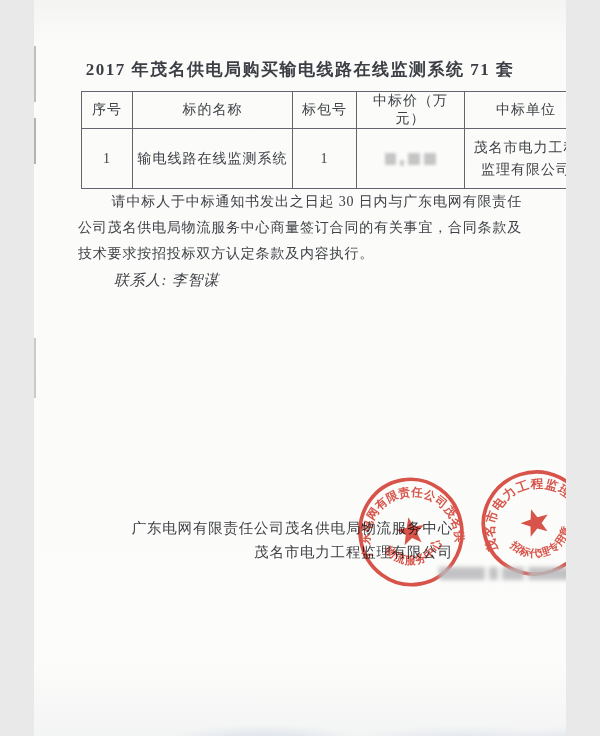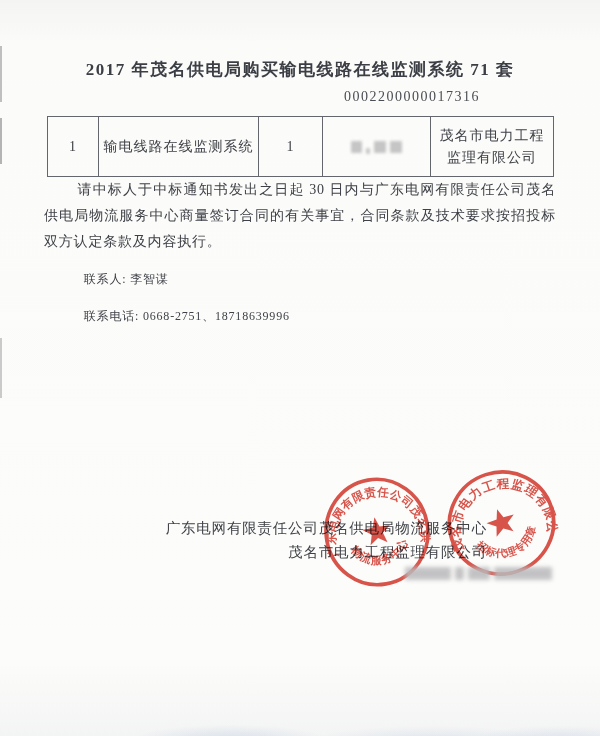--- a/index.html
+++ b/index.html
@@ -2,40 +2,40 @@
 <html><head>
 <meta charset="utf-8">
 <style>
   html,body{margin:0;padding:0;}
   body{
     background:#e9e9e9;
     font-family:"Liberation Serif","DejaVu Serif",serif;
   }
   .page{
     position:relative;
-    width:600px;height:736px;
+    width:532px;height:736px;
     margin:0 auto;
     overflow:hidden;
     color:#3e4147;
     background:
       radial-gradient(140px 22px at 230px 740px, rgba(196,208,226,.55), transparent 70%),
       radial-gradient(180px 26px at 430px 744px, rgba(200,211,228,.55), transparent 70%),
       radial-gradient(120px 18px at 560px 738px, rgba(204,214,230,.5), transparent 70%),
       linear-gradient(180deg,#f4f4f2 0%, #fbfbf9 6%, #fcfcfa 90%, #f3f4f4 100%);
   }
   .content{padding:58px 44px 0 44px;}
 
   .title{ text-align:center; font-size:17px; font-weight:700; letter-spacing:1.5px; color:#3b3e44; line-height:24px;}
   .title2{ text-align:center; font-size:17px; font-weight:700; letter-spacing:5px; color:#3b3e44; line-height:24px; margin-top:11px;}
   .notice-number{ text-align:right; padding-right:76px; font-size:14px; letter-spacing:1.5px; color:#4a4d53; margin-top:5px; line-height:20px;}
   .addressee{ font-size:14.5px; letter-spacing:.5px; margin-top:12px; line-height:22px;}
   .para{ font-size:14px; letter-spacing:.8px; line-height:26px; text-indent:2.4em; text-align:justify; margin:0;}
   .para1{ margin-top:5px;}
   .para2{ margin-top:0;}
-  .contact{ font-size:12px; letter-spacing:.8px; line-height:26px; text-indent:2.4em; margin:11px;}
+  .contact{ font-size:15px; letter-spacing:.8px; line-height:26px; text-indent:2.4em; margin:0;font-style:italic;}
 
   table.bid{ border-collapse:collapse; margin:9px 0 0 3px; table-layout:fixed; width:506px;}
   table.bid th, table.bid td{
     border:1px solid #63666c; font-weight:400;
     text-align:center; vertical-align:middle;
     font-size:14px; letter-spacing:1px; color:#3e4147; padding:0 4px;
     box-sizing:border-box;
   }
   table.bid th{ height:26px;}
   table.bid td{ height:60px; line-height:22px;}
@@ -68,54 +68,59 @@
 <div class="page">
 
   <div class="scan-artifact art1"></div>
   <div class="scan-artifact art2"></div>
   <div class="scan-artifact art3"></div>
 
   <div class="content">
 
     <div class="title">2017 年茂名供电局购买输电线路在线监测系统 71 套</div>
 
-    <div class="notice-number">0002200000017316</div>
 
 
 
     <table class="bid">
       <colgroup>
         <col class="col-seq">
           <col class="col-name">
           <col class="col-pkg">
           <col class="col-price">
           <col class="col-winner">
       </colgroup>
       <tbody>
+          <tr>
+        <th>序号</th>
+        <th>标的名称</th>
+        <th>标包号</th>
+        <th>中标价（万元）</th>
+        <th>中标单位</th>
+      </tr>
       <tr>
         <td>1</td>
         <td>输电线路在线监测系统</td>
         <td>1</td>
         <td>
           <span class="redaction price-redaction">
             <span class="rb rb1"></span>
                 <span class="rb rb2"></span>
                 <span class="rb rb3"></span>
                 <span class="rb rb4"></span>
           </span>
         </td>
         <td>茂名市电力工程监理有限公司</td>
       </tr>
     </tbody>
       </table>
 
     <p class="para para2">请中标人于中标通知书发出之日起 30 日内与广东电网有限责任公司茂名供电局物流服务中心商量签订合同的有关事宜，合同条款及技术要求按招投标双方认定条款及内容执行。</p>
 
     <p class="contact"><span>联系人:</span>&nbsp;<span>李智谋</span></p>
-    <p class="contact"><span>联系电话:</span>&nbsp;<span>0668-2751、18718639996</span></p>
 
   </div>
 
   <div class="signature">
     <div>广东电网有限责任公司茂名供电局物流服务中心</div>
     <div>茂名市电力工程监理有限公司</div>
   </div>
 
   <div class="stamp stamp-left">
     <svg viewBox="0 0 120 120" preserveAspectRatio="none">

